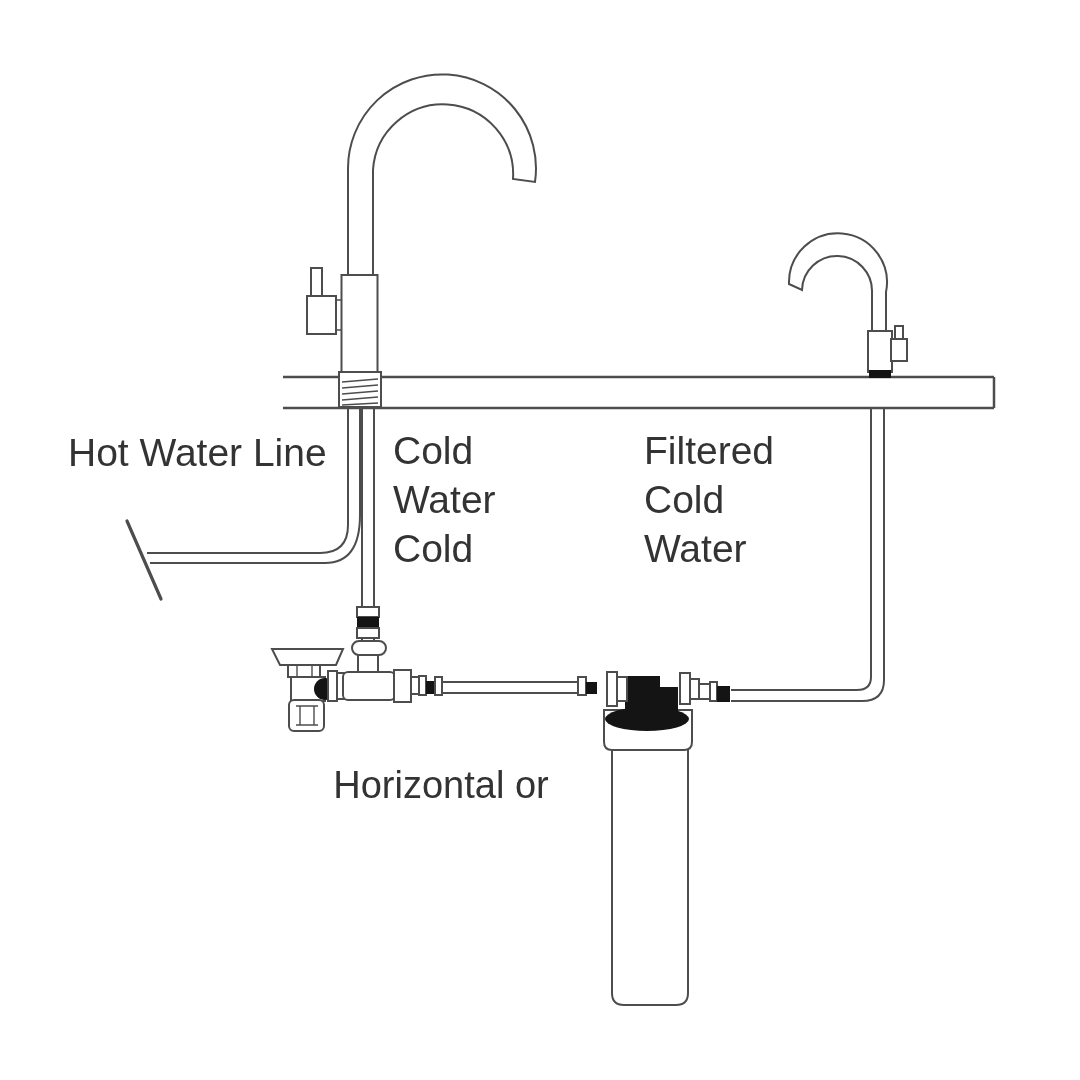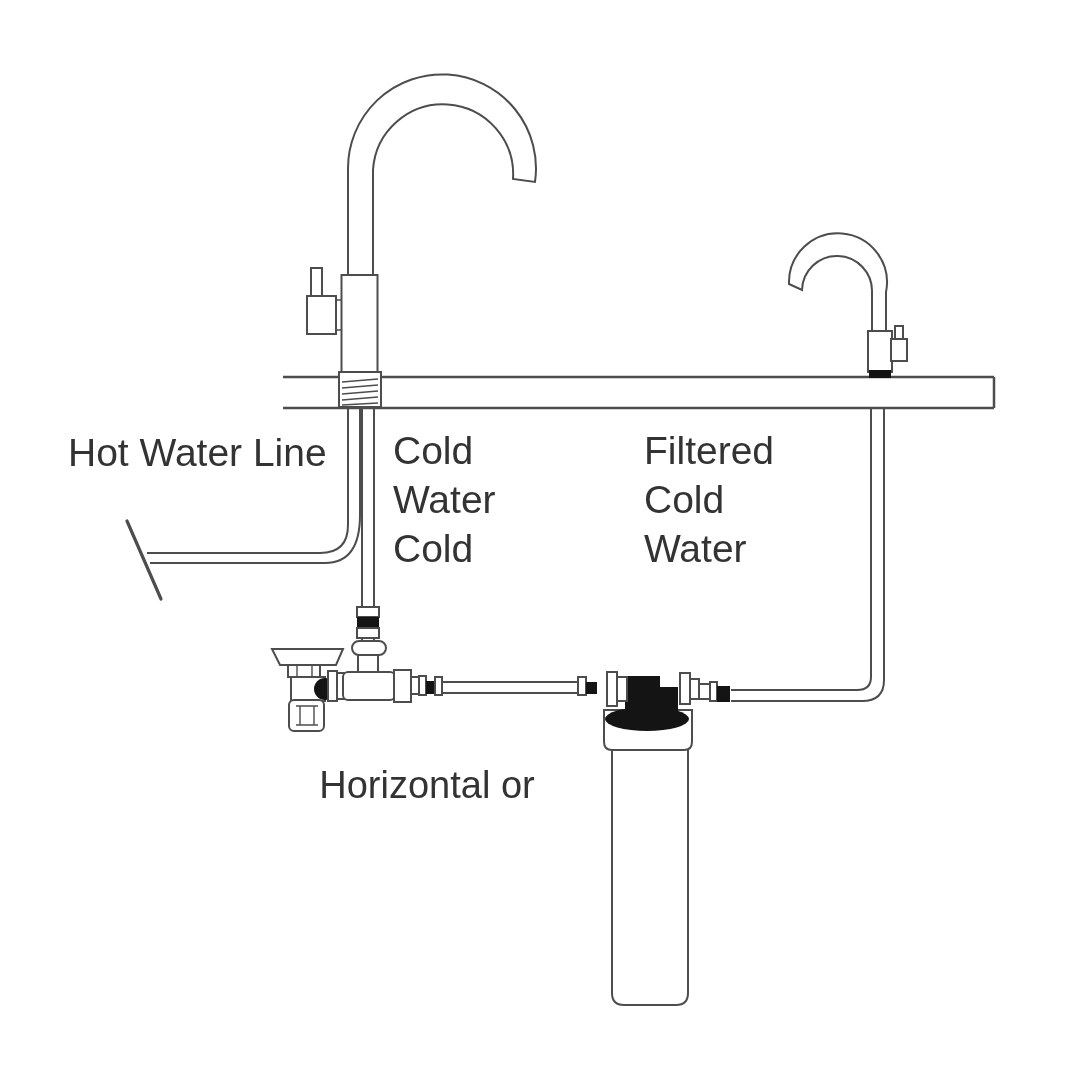--- a/index.html
+++ b/index.html
@@ -27,21 +27,21 @@
     position:absolute;
     color:var(--text);
     font-size:39px;
     line-height:49px;
     letter-spacing:0px;
     white-space:nowrap;
   }
   .label-hot{left:68px;top:428px;}
   .label-cold{left:393px;top:426px;}
   .label-filtered{left:644px;top:426px;width:220px;text-align:left;}
-  .label-install{left:215px;top:764px;width:424px;text-align:center;font-size:38px;line-height:42px;}
+  .label-install{left:229px;top:764px;width:424px;text-align:center;font-size:38px;line-height:42px;}
 </style>
 </head>
 <body>
 
 <div class="canvas">
 
   <svg width="1080" height="1080" viewBox="0 0 1080 1080">
 
     <g>
       <path class="ln thick" d="M283,377 H994 M283,408 H994 M994,377 V408"></path>

